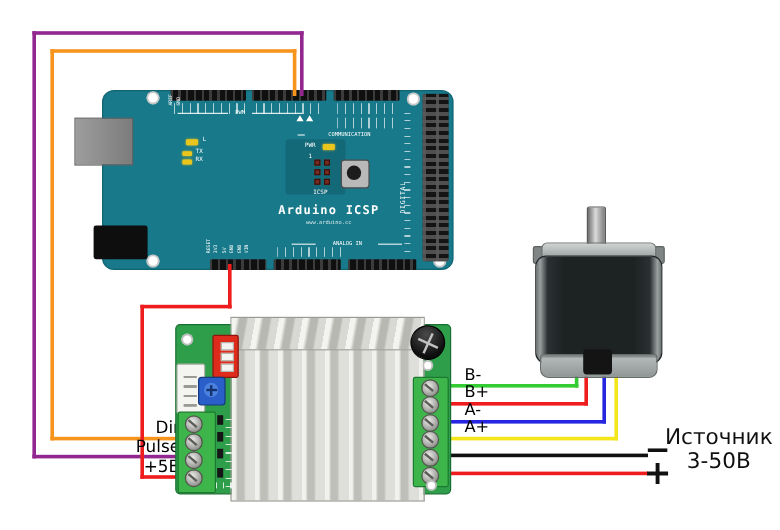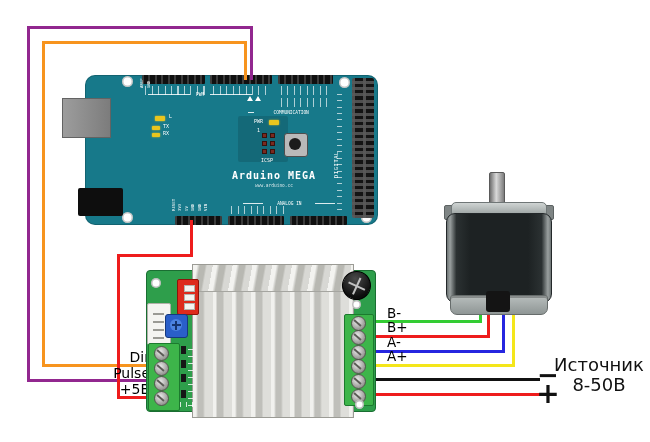--- a/index.html
+++ b/index.html
@@ -181,21 +181,21 @@
       <div></div>
         <div></div>
       <div></div>
         <div></div>
       <div></div>
         <div></div>
     </div>
     <span class="t5" style="left:176px;top:83px;">ICSP</span>
     <div id="reset-button"></div>
 
-    <div id="board-title">Arduino MEGA</div>
+    <div id="board-title">Arduino ICSP</div>
     <div id="board-url">www.arduino.cc</div>
     <div class="vtext" style="left:246px;top:55px;height:60px;">DIGITAL</div>
 
     <span class="pin-label" style="left:59px;top:4px;">AREF</span>
     <span class="pin-label" style="left:66px;top:4px;">GND</span>
 
     <span class="pin-label" style="left:91px;top:127px;">RESET</span>
     <span class="pin-label" style="left:97px;top:127px;">3V3</span>
     <span class="pin-label" style="left:104px;top:127px;">5V</span>
     <span class="pin-label" style="left:110px;top:127px;">GND</span>
@@ -286,16 +286,16 @@
   <div class="motor-ear" style="left:543px;top:205px;"></div>
   <div id="motor-cap-top"></div>
   <div id="motor-body"></div>
   <div id="motor-cap-bottom"></div>
   <div id="motor-connector"></div>
 
   <div id="psu-minus">−</div>
   <div id="psu-plus">+</div>
   <div id="psu-text">
     <div>Источник</div>
-    <div>8-50В</div>
+    <div>3-50В</div>
   </div>
 
 </div>
 
 </body></html>

